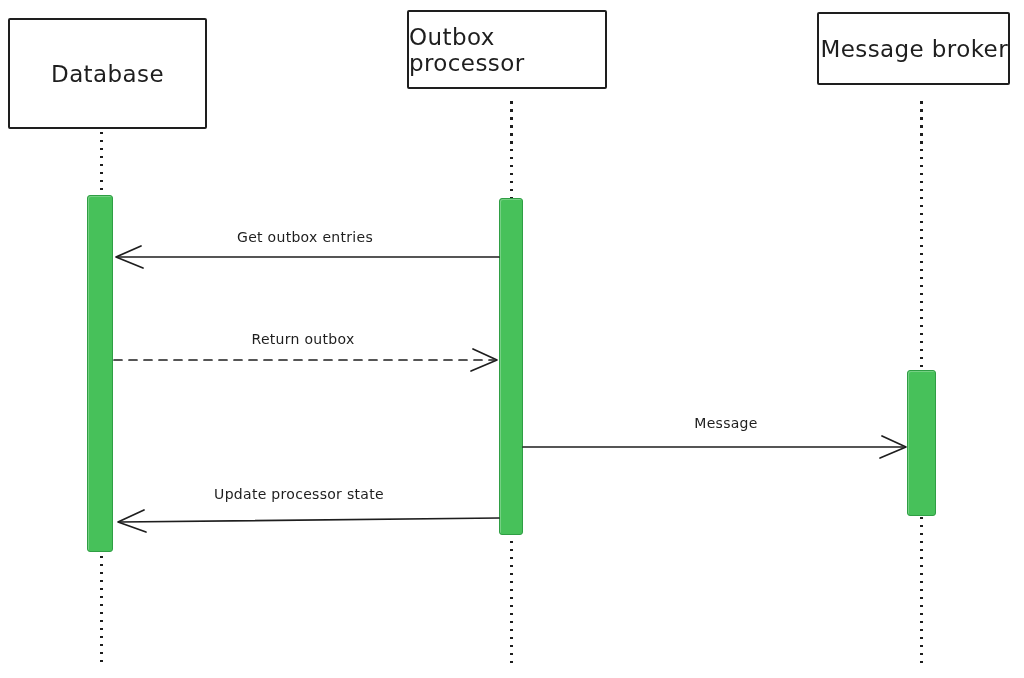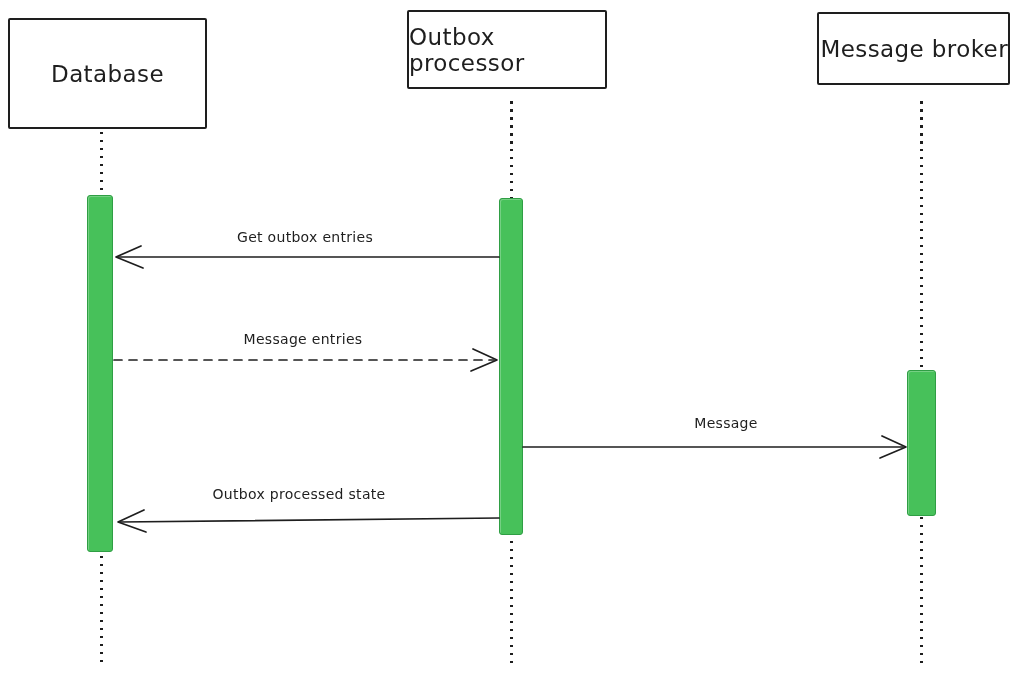--- a/index.html
+++ b/index.html
@@ -131,17 +131,17 @@
       <line x1="523" y1="447" x2="903" y2="447"></line>
       <polyline points="882,436 906,447 880,458"></polyline>
     </g>
     <g>
       <line x1="499" y1="518" x2="120" y2="522"></line>
       <polyline points="144,510 118,522 146,532"></polyline>
     </g>
   </svg>
 
   <div class="msg-label msg-label-1">Get outbox entries</div>
-  <div class="msg-label msg-label-2">Message entries</div>
+  <div class="msg-label msg-label-2">Return outbox</div>
   <div class="msg-label msg-label-3">Message</div>
-  <div class="msg-label msg-label-4">Outbox processed state</div>
+  <div class="msg-label msg-label-4">Update processor state</div>
 
 </div>
 
 </body></html>

